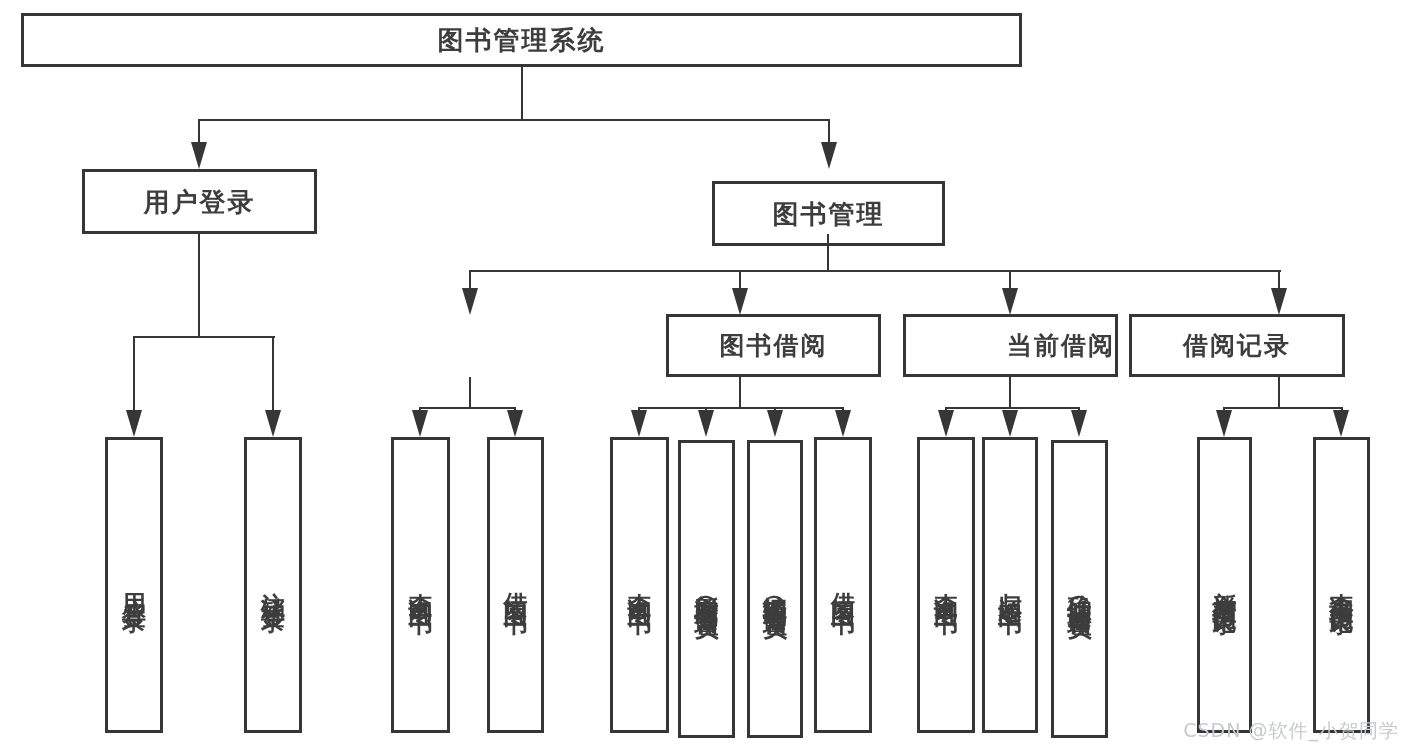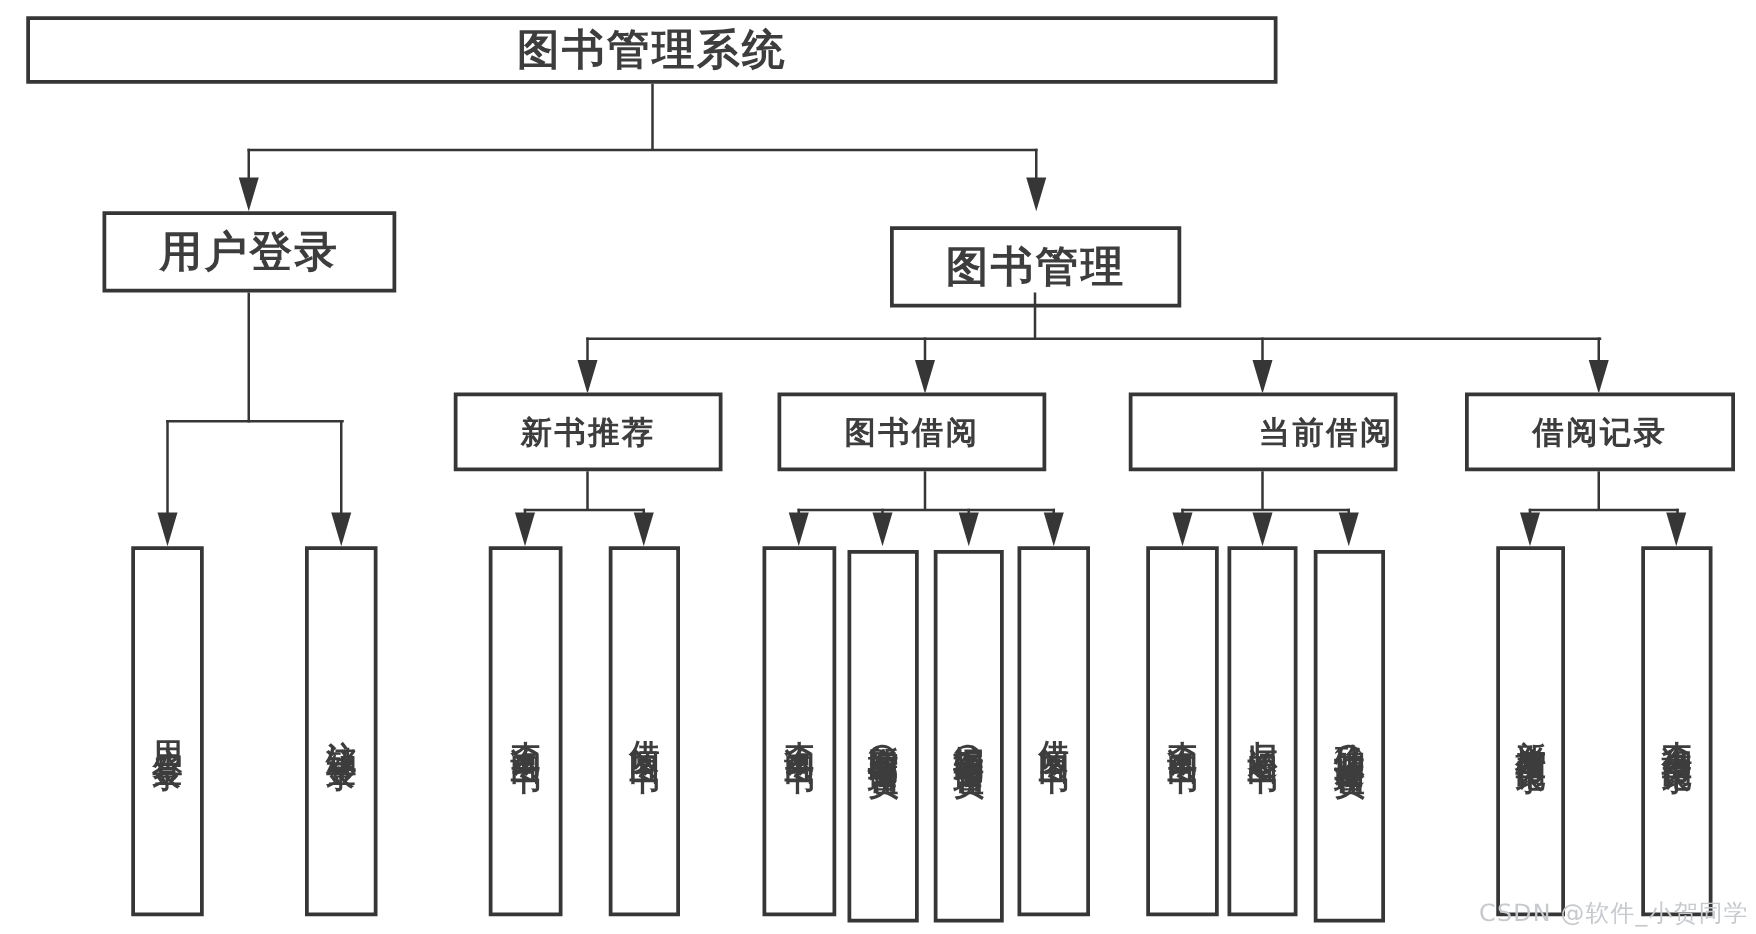--- a/index.html
+++ b/index.html
@@ -14,21 +14,21 @@
     position:absolute;
     box-sizing:border-box;
     border:3px solid #363636;
     background:#ffffff;
     color:#3d3d3d;
     display:flex;
     align-items:center;
     justify-content:center;
     text-align:center;
   }
-  .h-label{font-size:34px;font-weight:600;letter-spacing:2px;line-height:1;}
+  .h-label{font-size:26px;font-weight:600;letter-spacing:2px;line-height:1;}
   .l3-label{font-size:25px;font-weight:600;letter-spacing:2px;line-height:1;}
   .v-label{
     writing-mode:vertical-rl;
     text-orientation:mixed;
     font-size:24px;
     font-weight:600;
     letter-spacing:6px;
     line-height:1;
   }
   .line{position:absolute;background:#363636;}
@@ -75,30 +75,27 @@
   <div class="line" style="left:469px;top:270px;width:812px;height:2px;"></div>
   <div class="line" style="left:469px;top:270px;width:2px;height:19px;"></div>
   <div class="line" style="left:739px;top:270px;width:2px;height:19px;"></div>
   <div class="line" style="left:1009px;top:270px;width:2px;height:19px;"></div>
   <div class="line" style="left:1278px;top:270px;width:2px;height:19px;"></div>
   <div class="arrow" style="left:462px;top:288px;"></div>
   <div class="arrow" style="left:732px;top:288px;"></div>
   <div class="arrow" style="left:1002px;top:288px;"></div>
   <div class="arrow" style="left:1271px;top:288px;"></div>
 
-  <div class="box" style="left:363px;top:314px;width:215px;height:63px;">
-    <span class="l3-label">新书推荐</span>
-  </div>
-  <div class="box" style="left:622px;top:314px;width:215px;height:63px;">
+  <div class="box" style="left:666px;top:314px;width:215px;height:63px;">
     <span class="l3-label">图书借阅</span>
   </div>
   <div class="box" style="left:903px;top:314px;width:215px;height:63px;justify-content:flex-end;">
     <span class="l3-label">当前借阅</span>
   </div>
-  <div class="box" style="left:1172px;top:314px;width:216px;height:63px;">
+  <div class="box" style="left:1129px;top:314px;width:216px;height:63px;">
     <span class="l3-label">借阅记录</span>
   </div>
 
   <div class="line" style="left:198px;top:234px;width:2px;height:104px;"></div>
   <div class="line" style="left:133px;top:336px;width:142px;height:2px;"></div>
   <div class="line" style="left:133px;top:336px;width:2px;height:76px;"></div>
   <div class="line" style="left:272px;top:336px;width:2px;height:76px;"></div>
   <div class="arrow" style="left:126px;top:410px;"></div>
   <div class="arrow" style="left:265px;top:410px;"></div>
 

